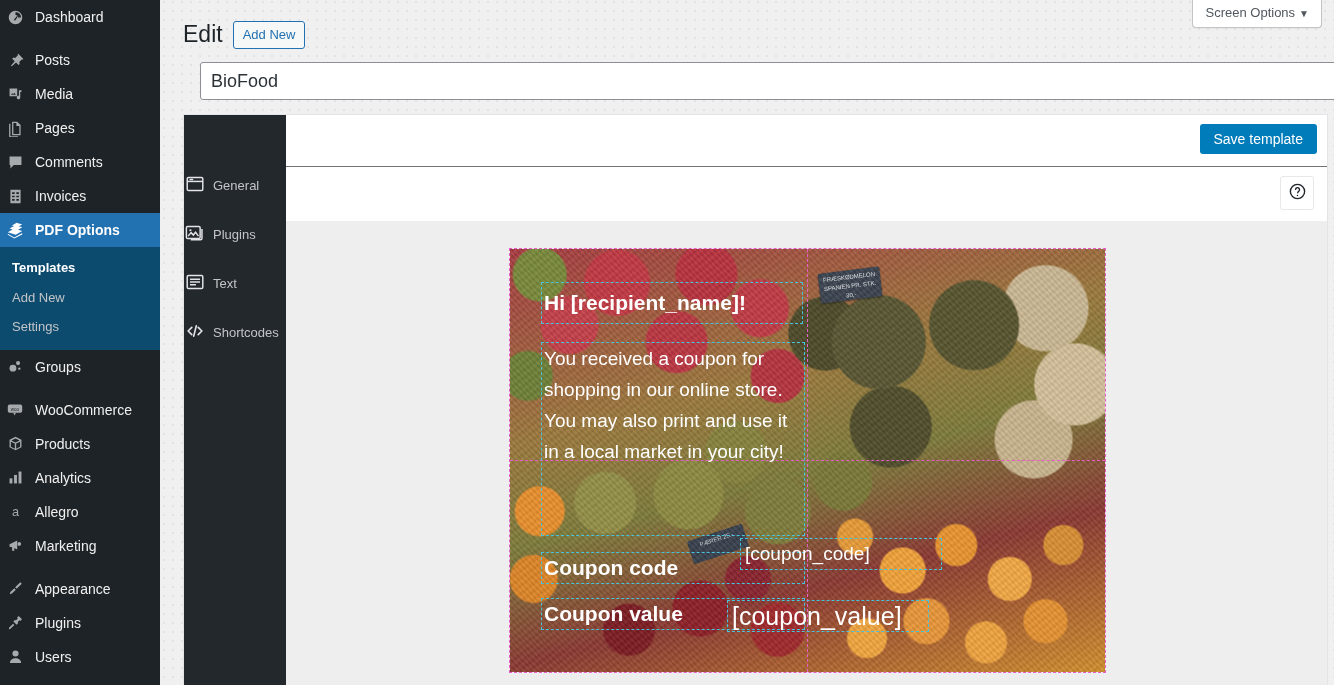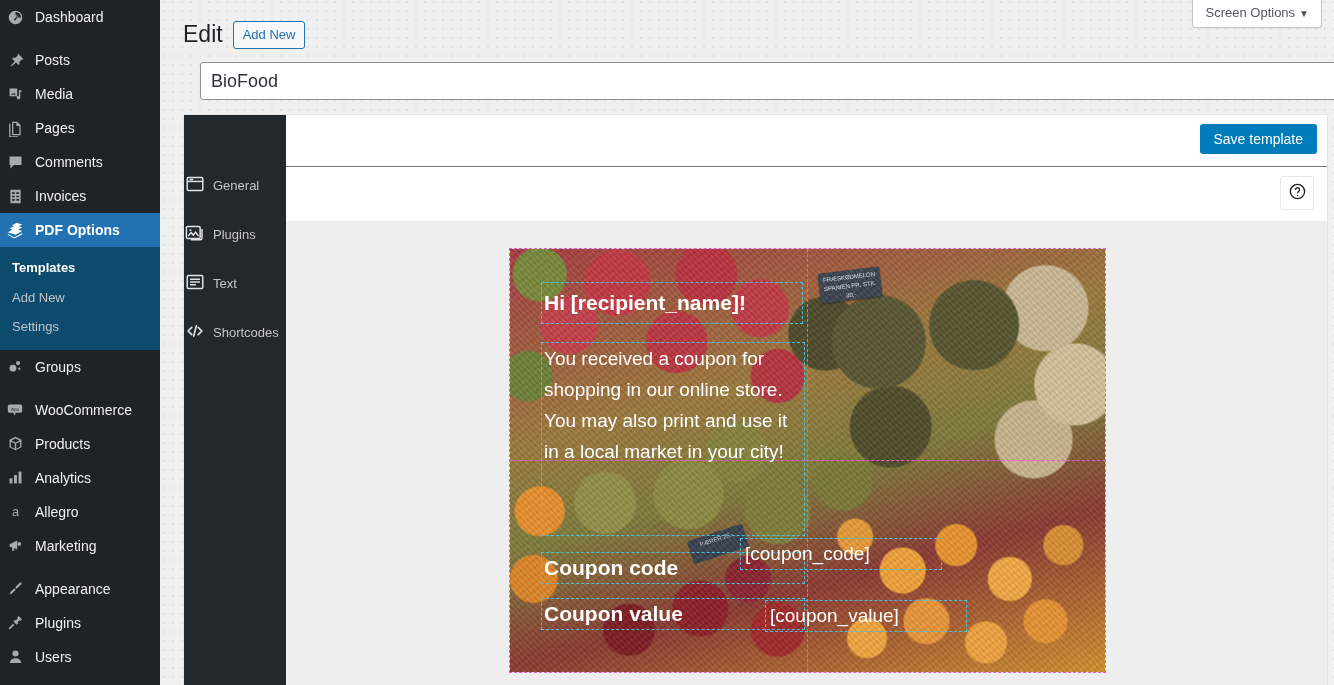--- a/index.html
+++ b/index.html
@@ -357,23 +357,22 @@
   #box-value-label {
     left: 32px; top: 350px;
     width: 262px; height: 30px;
     font-size: 21px;
     font-weight: bold;
     padding-left: 2px;
   }
   #box-value-value {
     left: 218px; top: 352px;
     width: 200px; height: 30px;
-    font-size: 19px;
+    font-size: 25px;
     padding-left: 4px;
-    margin-left: 38px;
   }
 </style>
 </head>
 <body>
 
 <div id="app">
 
   <nav id="sidebar">
 
     <div class="nav-item">

